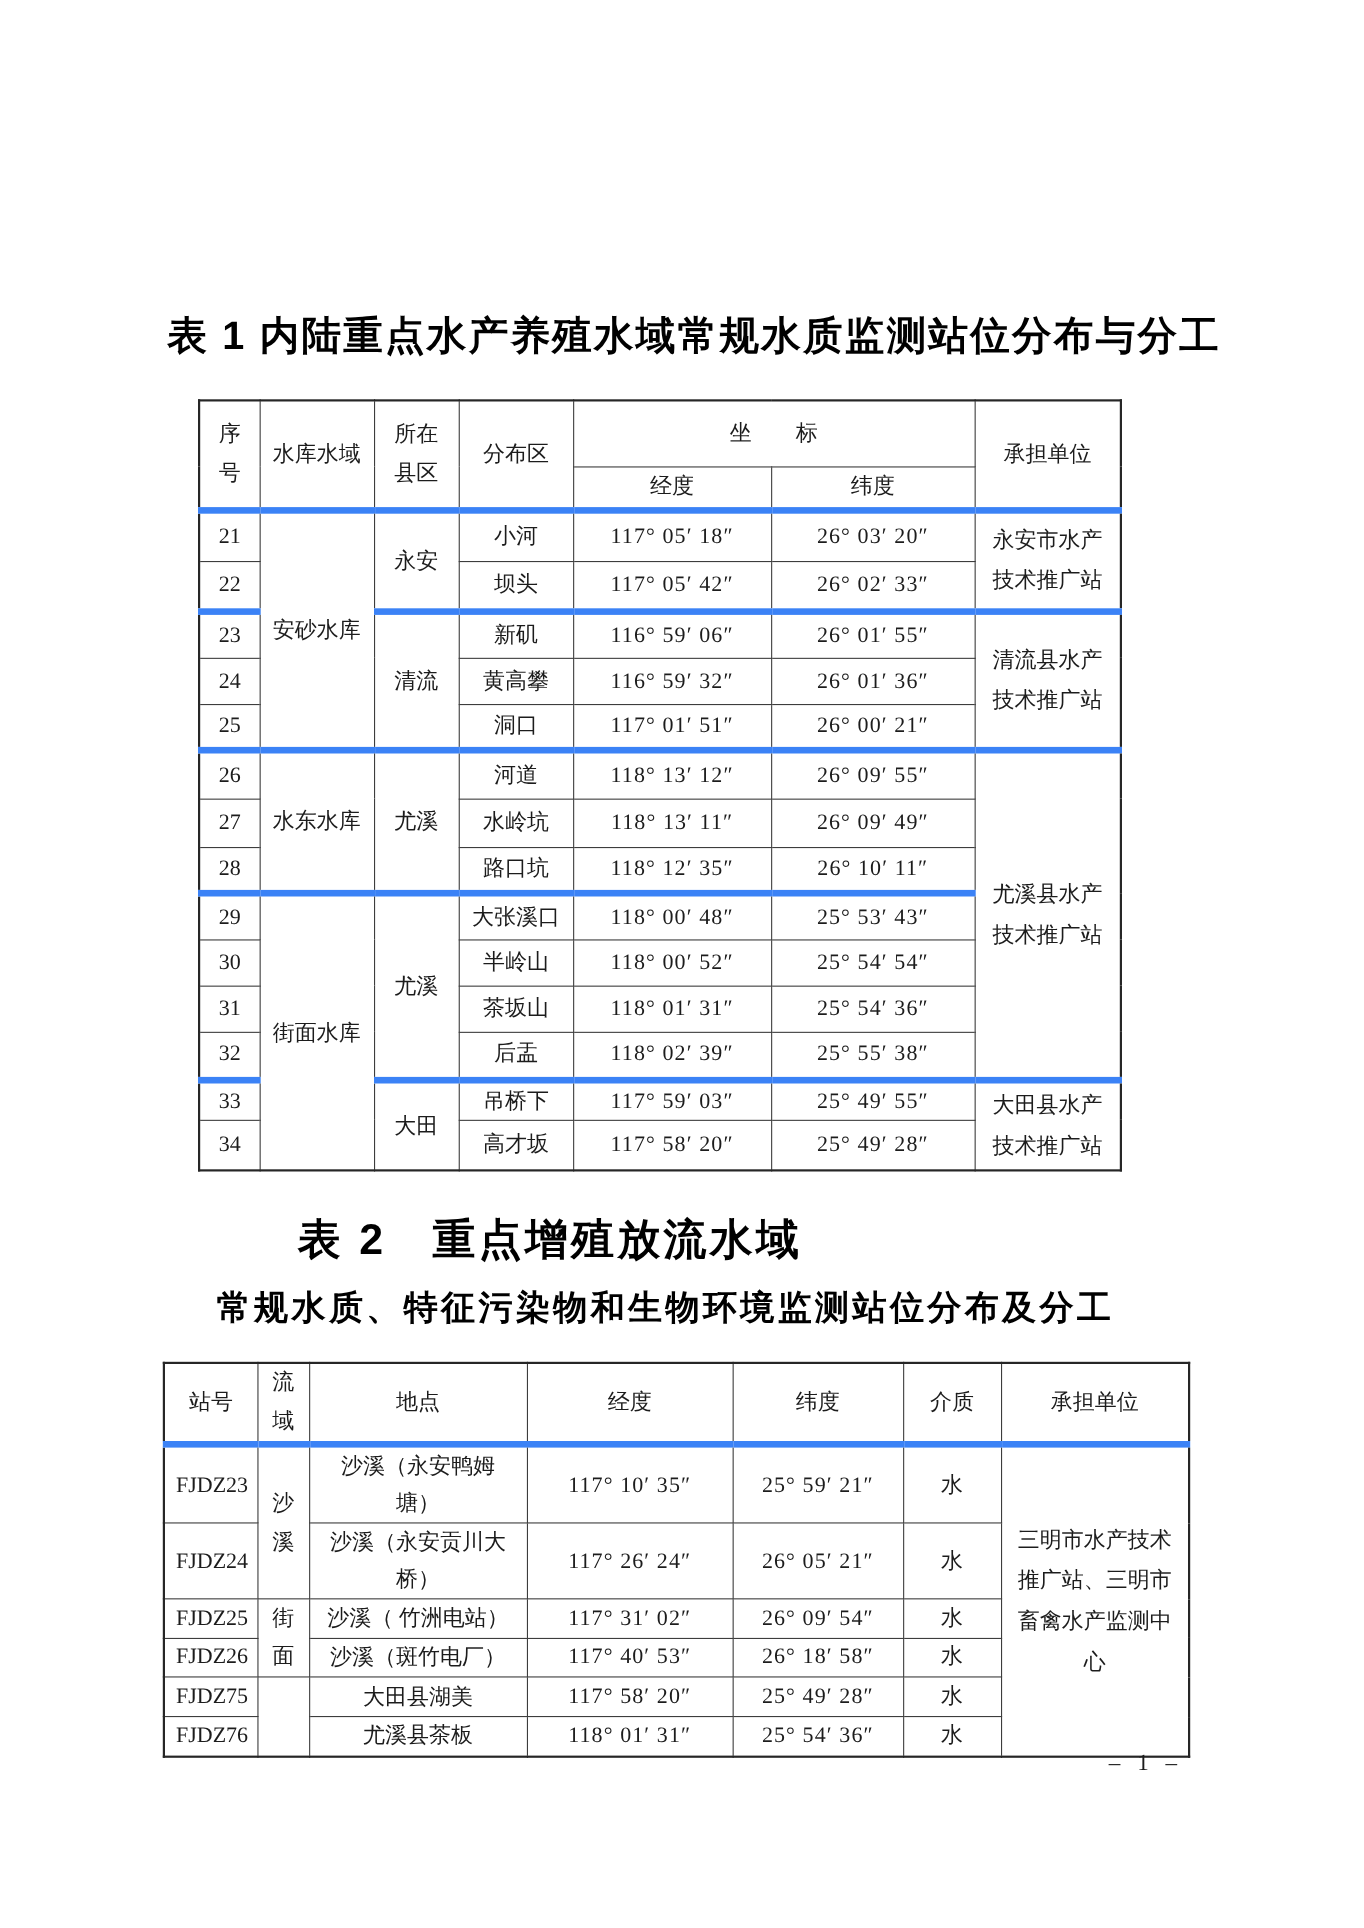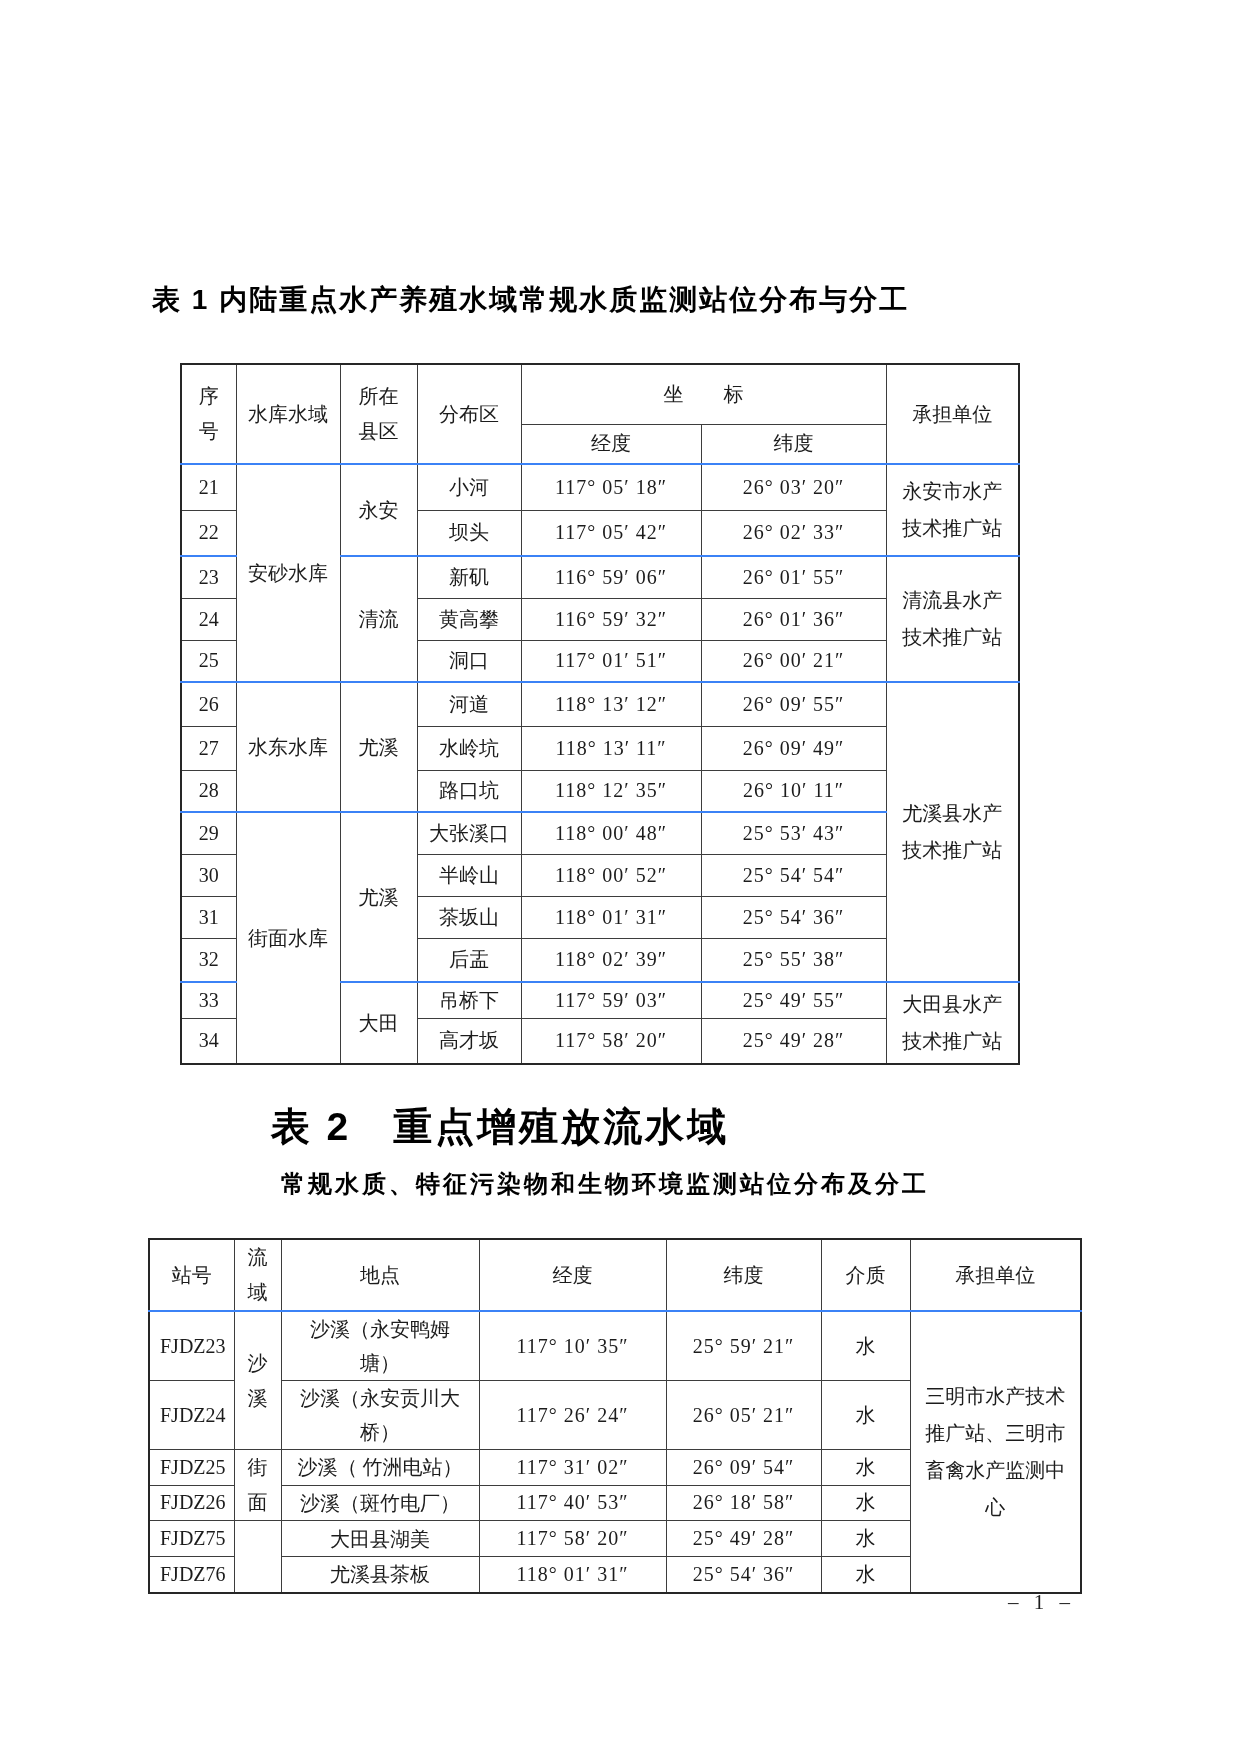--- a/index.html
+++ b/index.html
@@ -5,23 +5,23 @@
   html,body{margin:0;padding:0;}
   body{
     width:1240px;height:1753px;position:relative;background:#ffffff;
     font-family:"Liberation Serif","DejaVu Serif",serif;color:#1c1c1c;
   }
   .doc-title{
     position:absolute;font-weight:700;color:#000;
     font-family:"Liberation Sans","DejaVu Sans",sans-serif;
     white-space:nowrap;
   }
-  #title1{left:152px;top:281px;font-size:28px;letter-spacing:2px;}
+  #title1{left:152px;top:281px;font-size:36px;letter-spacing:2px;}
   #title2a{left:150px;top:1100px;width:700px;text-align:center;font-size:39px;letter-spacing:3px;}
-  #title2b{left:150px;top:1168px;width:910px;text-align:center;font-size:24px;letter-spacing:3px;}
+  #title2b{left:150px;top:1168px;width:910px;text-align:center;font-size:31px;letter-spacing:3px;}
 
   table{border-collapse:collapse;table-layout:fixed;box-sizing:border-box;}
   #t1,#t2{position:absolute;border:2px solid #262626;}
   #t1{left:180px;top:324px;width:838px;margin-top:39px;}
   #t2{left:148px;top:1238px;width:932px;}
   td,th{
     border:1px solid #3d3d3d;text-align:center;vertical-align:middle;
     font-weight:normal;font-size:20px;padding:0 10px;overflow:hidden;
     line-height:1.45;
   }
@@ -31,21 +31,21 @@
   
   .vstack{display:inline-block;width:1.15em;word-break:break-all;line-height:1.75;vertical-align:middle;}
   .vstack2{display:inline-block;width:2.3em;word-break:break-all;line-height:1.75;vertical-align:middle;}
   .basin-cell{padding:0 2px;}
   
   #t1 tr.hh1{height:60px;} #t1 tr.hh2{height:40px;}
   #t1 tr.r46{height:46px;} #t1 tr.r44{height:44px;} #t1 tr.r42{height:42px;} #t1 tr.r36{height:36px;}
   #t2 tr.hh{height:58px;}
   #t2 tr.q44{height:44px;} #t2 tr.q56{height:56px;} #t2 tr.q34{height:34px;} #t2 tr.q36{height:36px;}
   
-  tr.gtop>td,tr.gtop>th{border-top:2px solid #3b82f6;}
+  tr.gtop>td,tr.gtop>th{border-top:6px solid #3b82f6;}
   #page-num{
     position:absolute;left:1008px;top:1590px;font-size:21px;letter-spacing:5px;
     color:#1c1c1c;white-space:nowrap;
   }
 </style>
 </head>
 <body>
 
 <div id="title1" class="doc-title">表 1 内陆重点水产养殖水域常规水质监测站位分布与分工</div>
 

